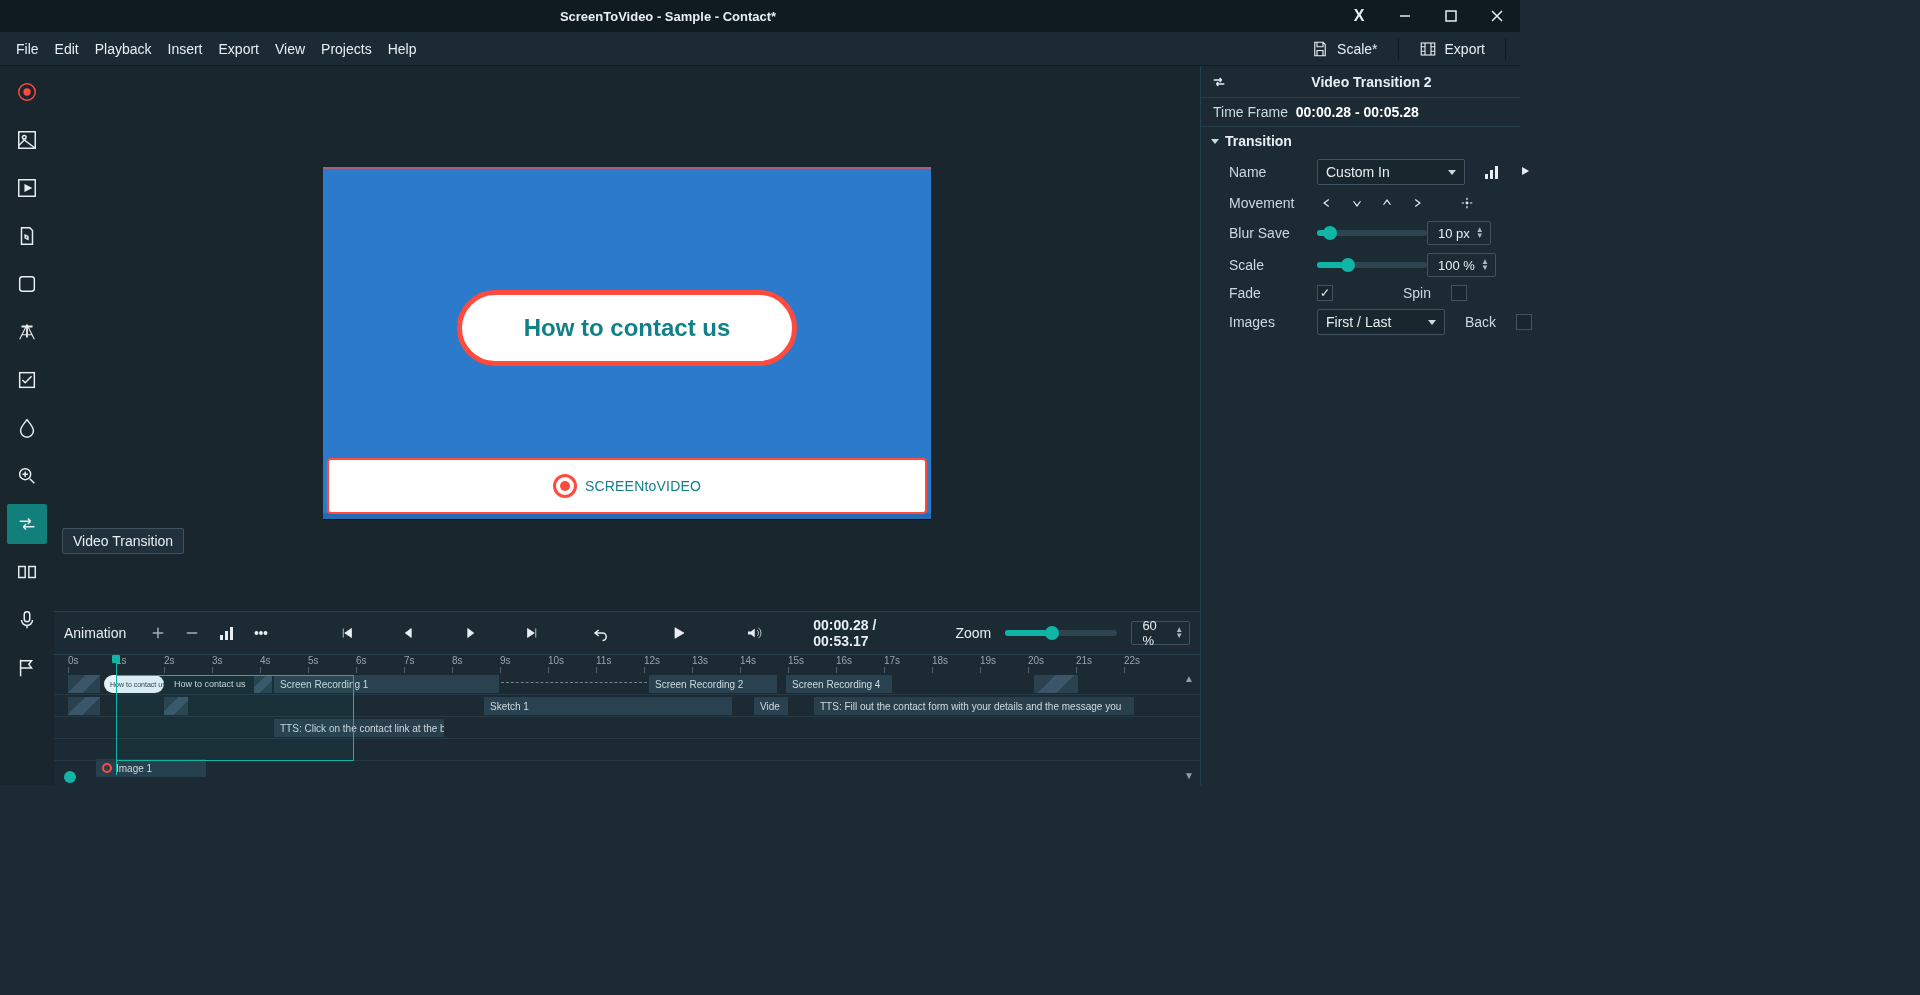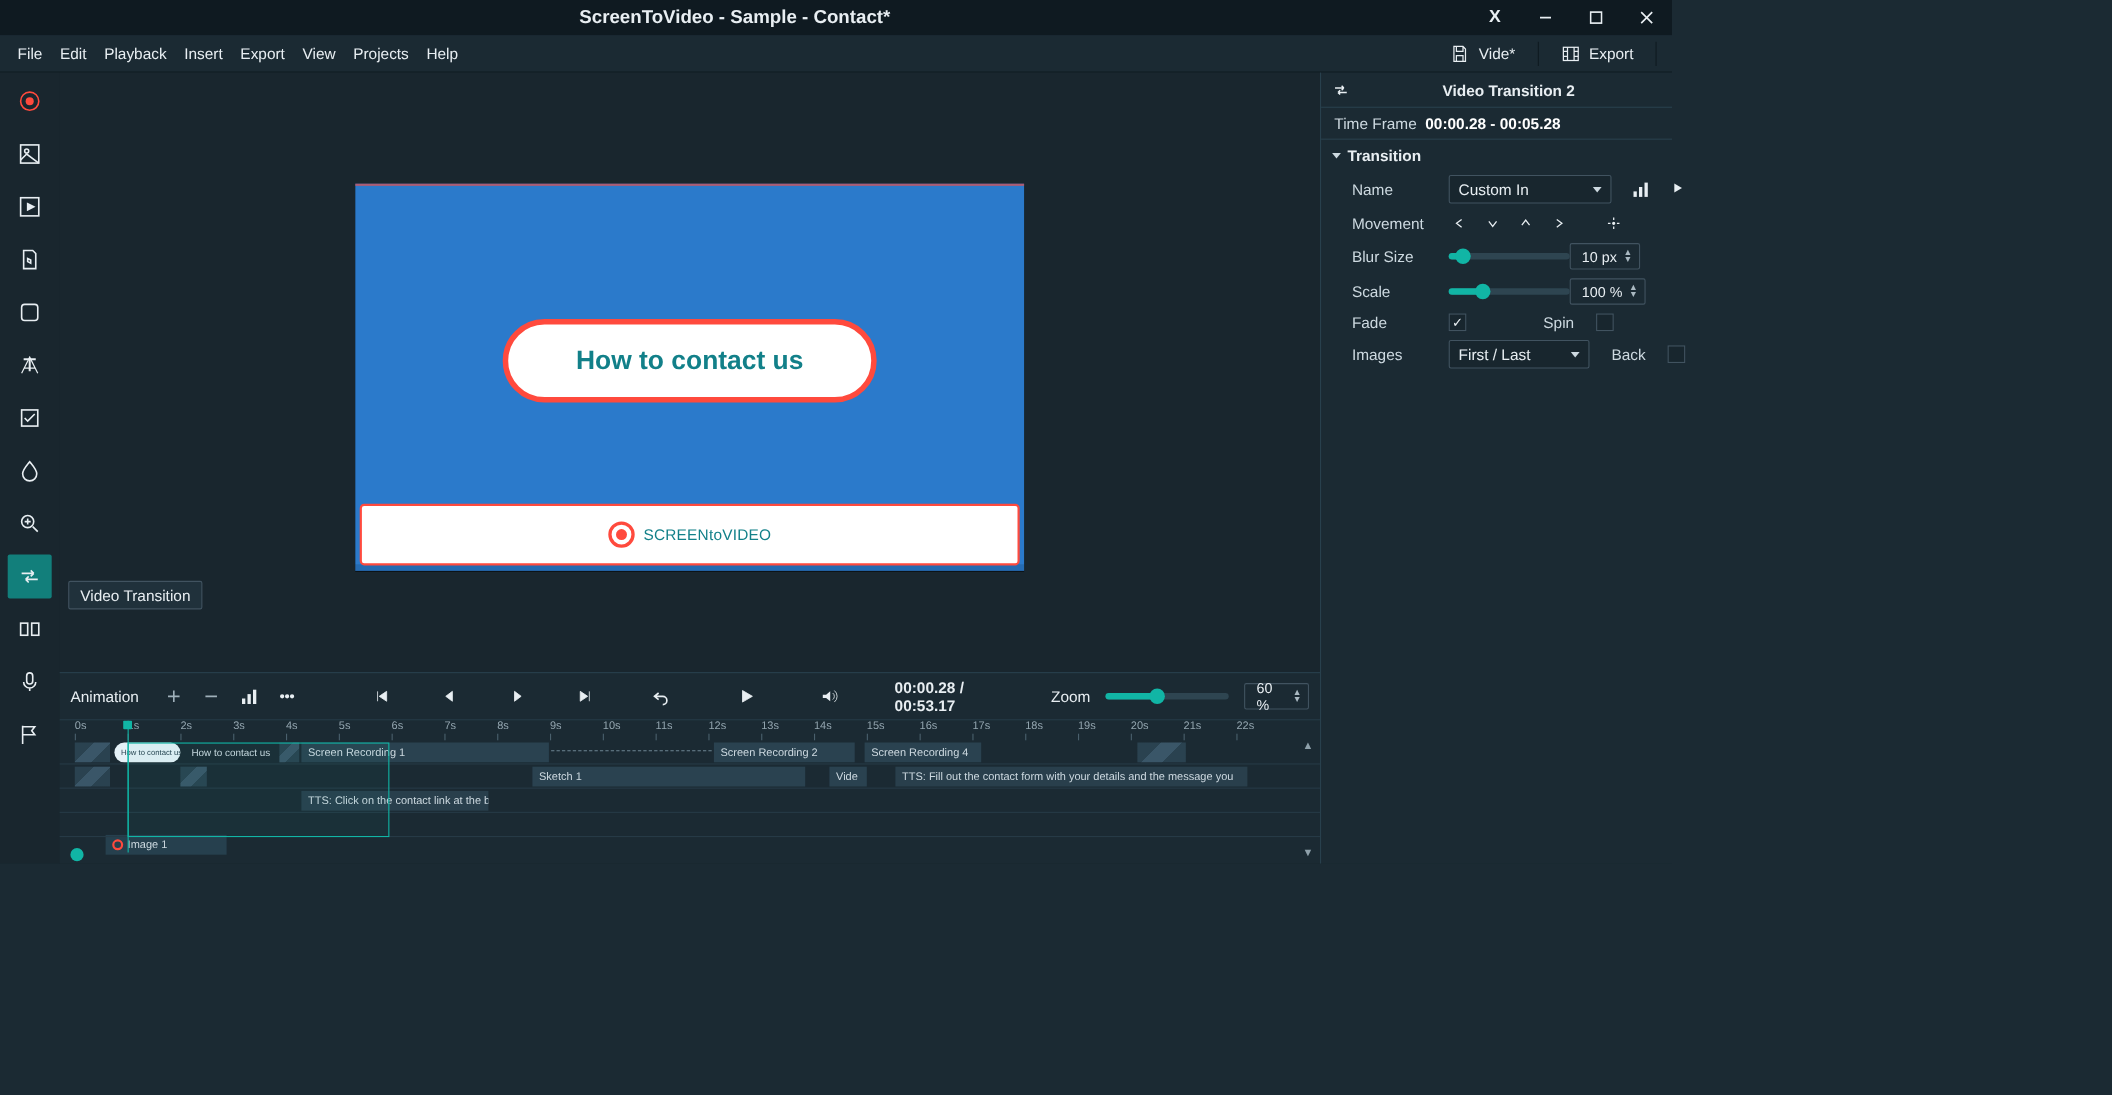--- a/index.html
+++ b/index.html
@@ -1,21 +1,21 @@
 <!DOCTYPE html>
 <html><head>
 <meta charset="utf-8">
 <style>
 * { margin: 0; padding: 0; box-sizing: border-box; font-family: "Segoe UI", Arial, sans-serif; user-select: none; }
 html, body { width: 100%; height: 100%; overflow: hidden; background: #1b2a33; color: #e8eef2; }
 .app { width: 1520px; height: 785px; display: flex; flex-direction: column; background: #19262e; position: relative; }
 
 
 .titlebar { height: 32px; background: #0f1a21; display: flex; align-items: center; }
-.titlebar .title { flex: 1; text-align: center; font-size: 17px; font-weight: 600; color: #e8eef2; }
+.titlebar .title { flex: 1; text-align: center; font-size: 13px; font-weight: 600; color: #e8eef2; }
 .titlebar .winbtns { display: flex; }
 .titlebar .winbtn { width: 46px; height: 32px; display: flex; align-items: center; justify-content: center; font-size: 14px; }
 .winbtn.x12 { font-size: 16px; font-weight: bold; }
 .winbtn svg { width: 12px; height: 12px; fill: none; stroke: #e8eef2; stroke-width: 1.5; }
 
 
 .menubar { height: 34px; background: #1b2a33; display: flex; align-items: center; padding: 0 8px; border-bottom: 1px solid #0f1a21; }
 .menubar .menu-items { display: flex; gap: 0; }
 .menubar .menu-item { padding: 4px 8px; font-size: 14px; color: #e8eef2; }
 .menubar .spacer { flex: 1; }
@@ -141,21 +141,21 @@
       <div class="menu-item">Export</div>
       <div class="menu-item">View</div>
       <div class="menu-item">Projects</div>
       <div class="menu-item">Help</div>
     </div>
     <div class="spacer"></div>
     <div class="action">
       <svg viewBox="0 0 24 24">
           <path d="M5 3h11l3 3v15H5z M8 3v6h8V3 M8 21v-7h8v7"></path>
         </svg>
-      <span>Vide*</span>
+      <span>Scale*</span>
     </div>
     <div class="vdiv"></div>
     <div class="action">
       <svg viewBox="0 0 24 24">
           <rect x="3" y="4" width="18" height="16"></rect>
           <path d="M8 4v16 M16 4v16 M3 9h5 M3 15h5 M16 9h5 M16 15h5"></path>
         </svg>
       <span>Export</span>
     </div>
     <div class="vdiv"></div>
@@ -465,21 +465,21 @@
             </div>
           <div style="width:10px;"></div>
           <div class="mb">
               <svg viewBox="0 0 24 24">
                 <path d="M12 3v4 M12 17v4 M3 12h4 M17 12h4 M12 8l0 0"></path>
                 <circle cx="12" cy="12" r="1.5" fill="#e8eef2"></circle>
               </svg>
             </div>
         </div>
 
-        <div class="gl">Blur Size</div>
+        <div class="gl">Blur Save</div>
         <div class="range">
           <div class="slider sld">
               <div class="fill" style="width:12%;"></div>
               <div class="thumb" style="left:12%;"></div>
             </div>
           <div class="spin">
               <span>10 px</span>
               <span class="arrs">
                 <span>▲</span>
                 <span>▼</span>

